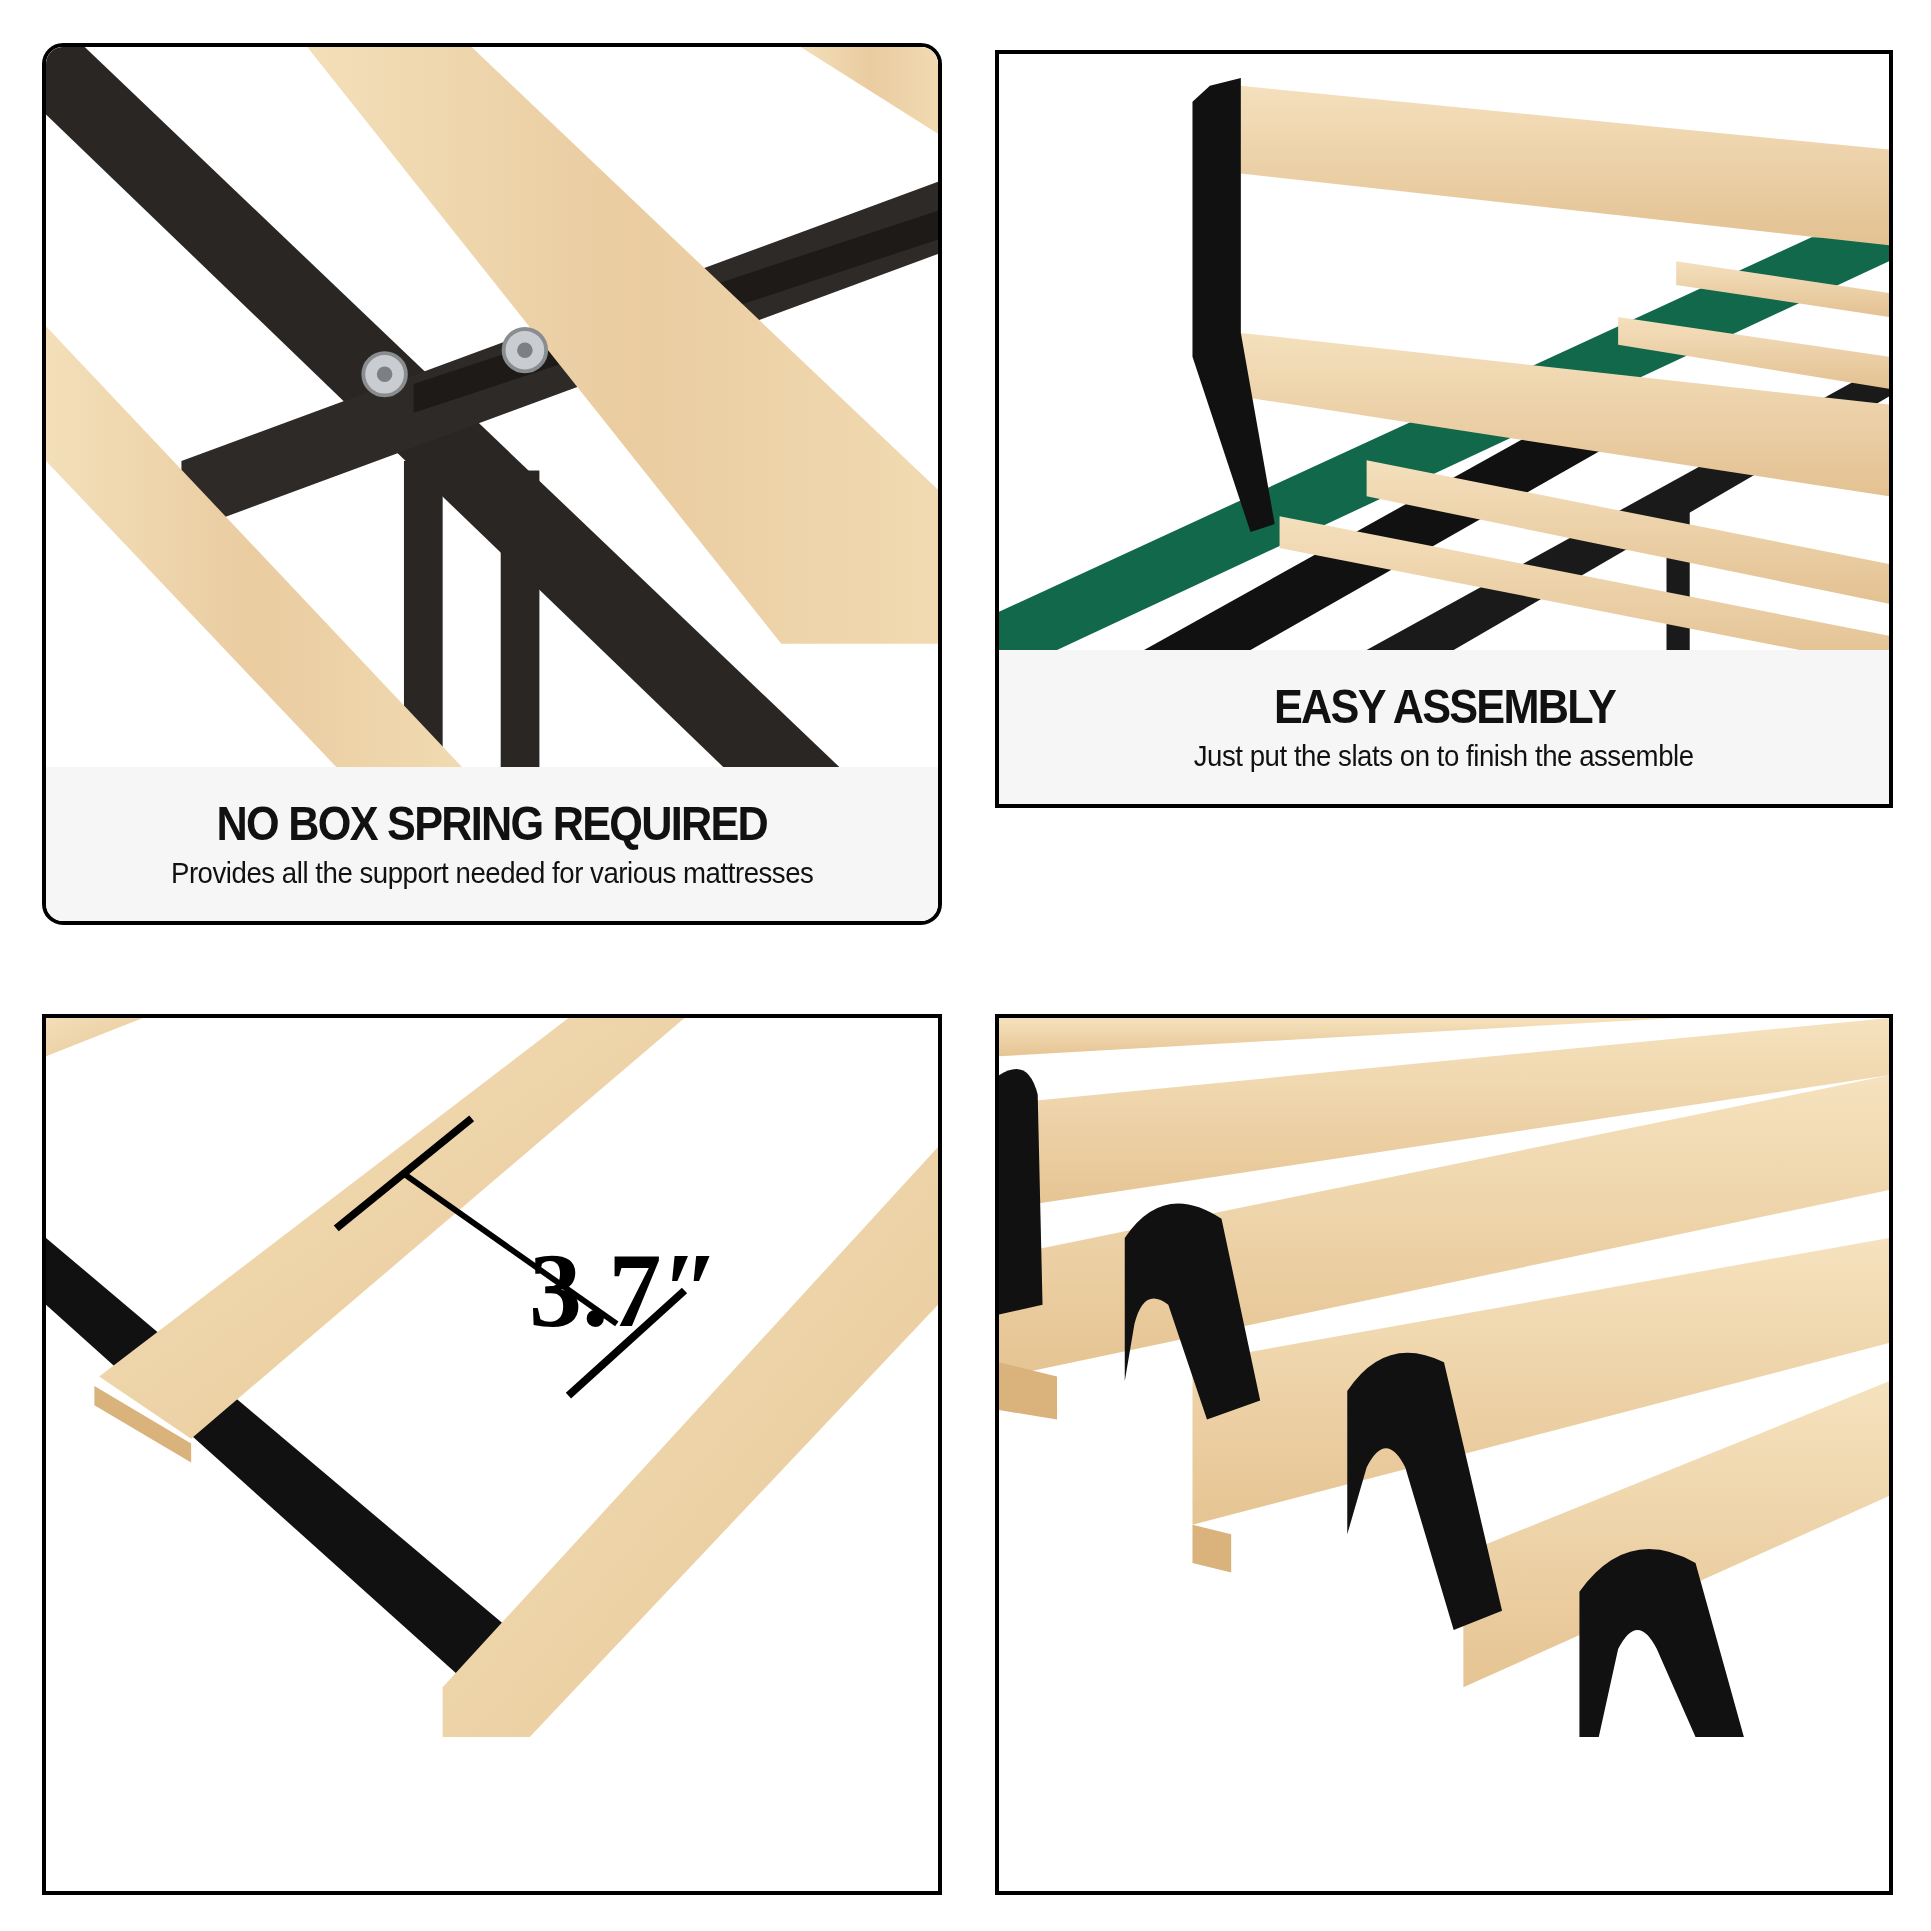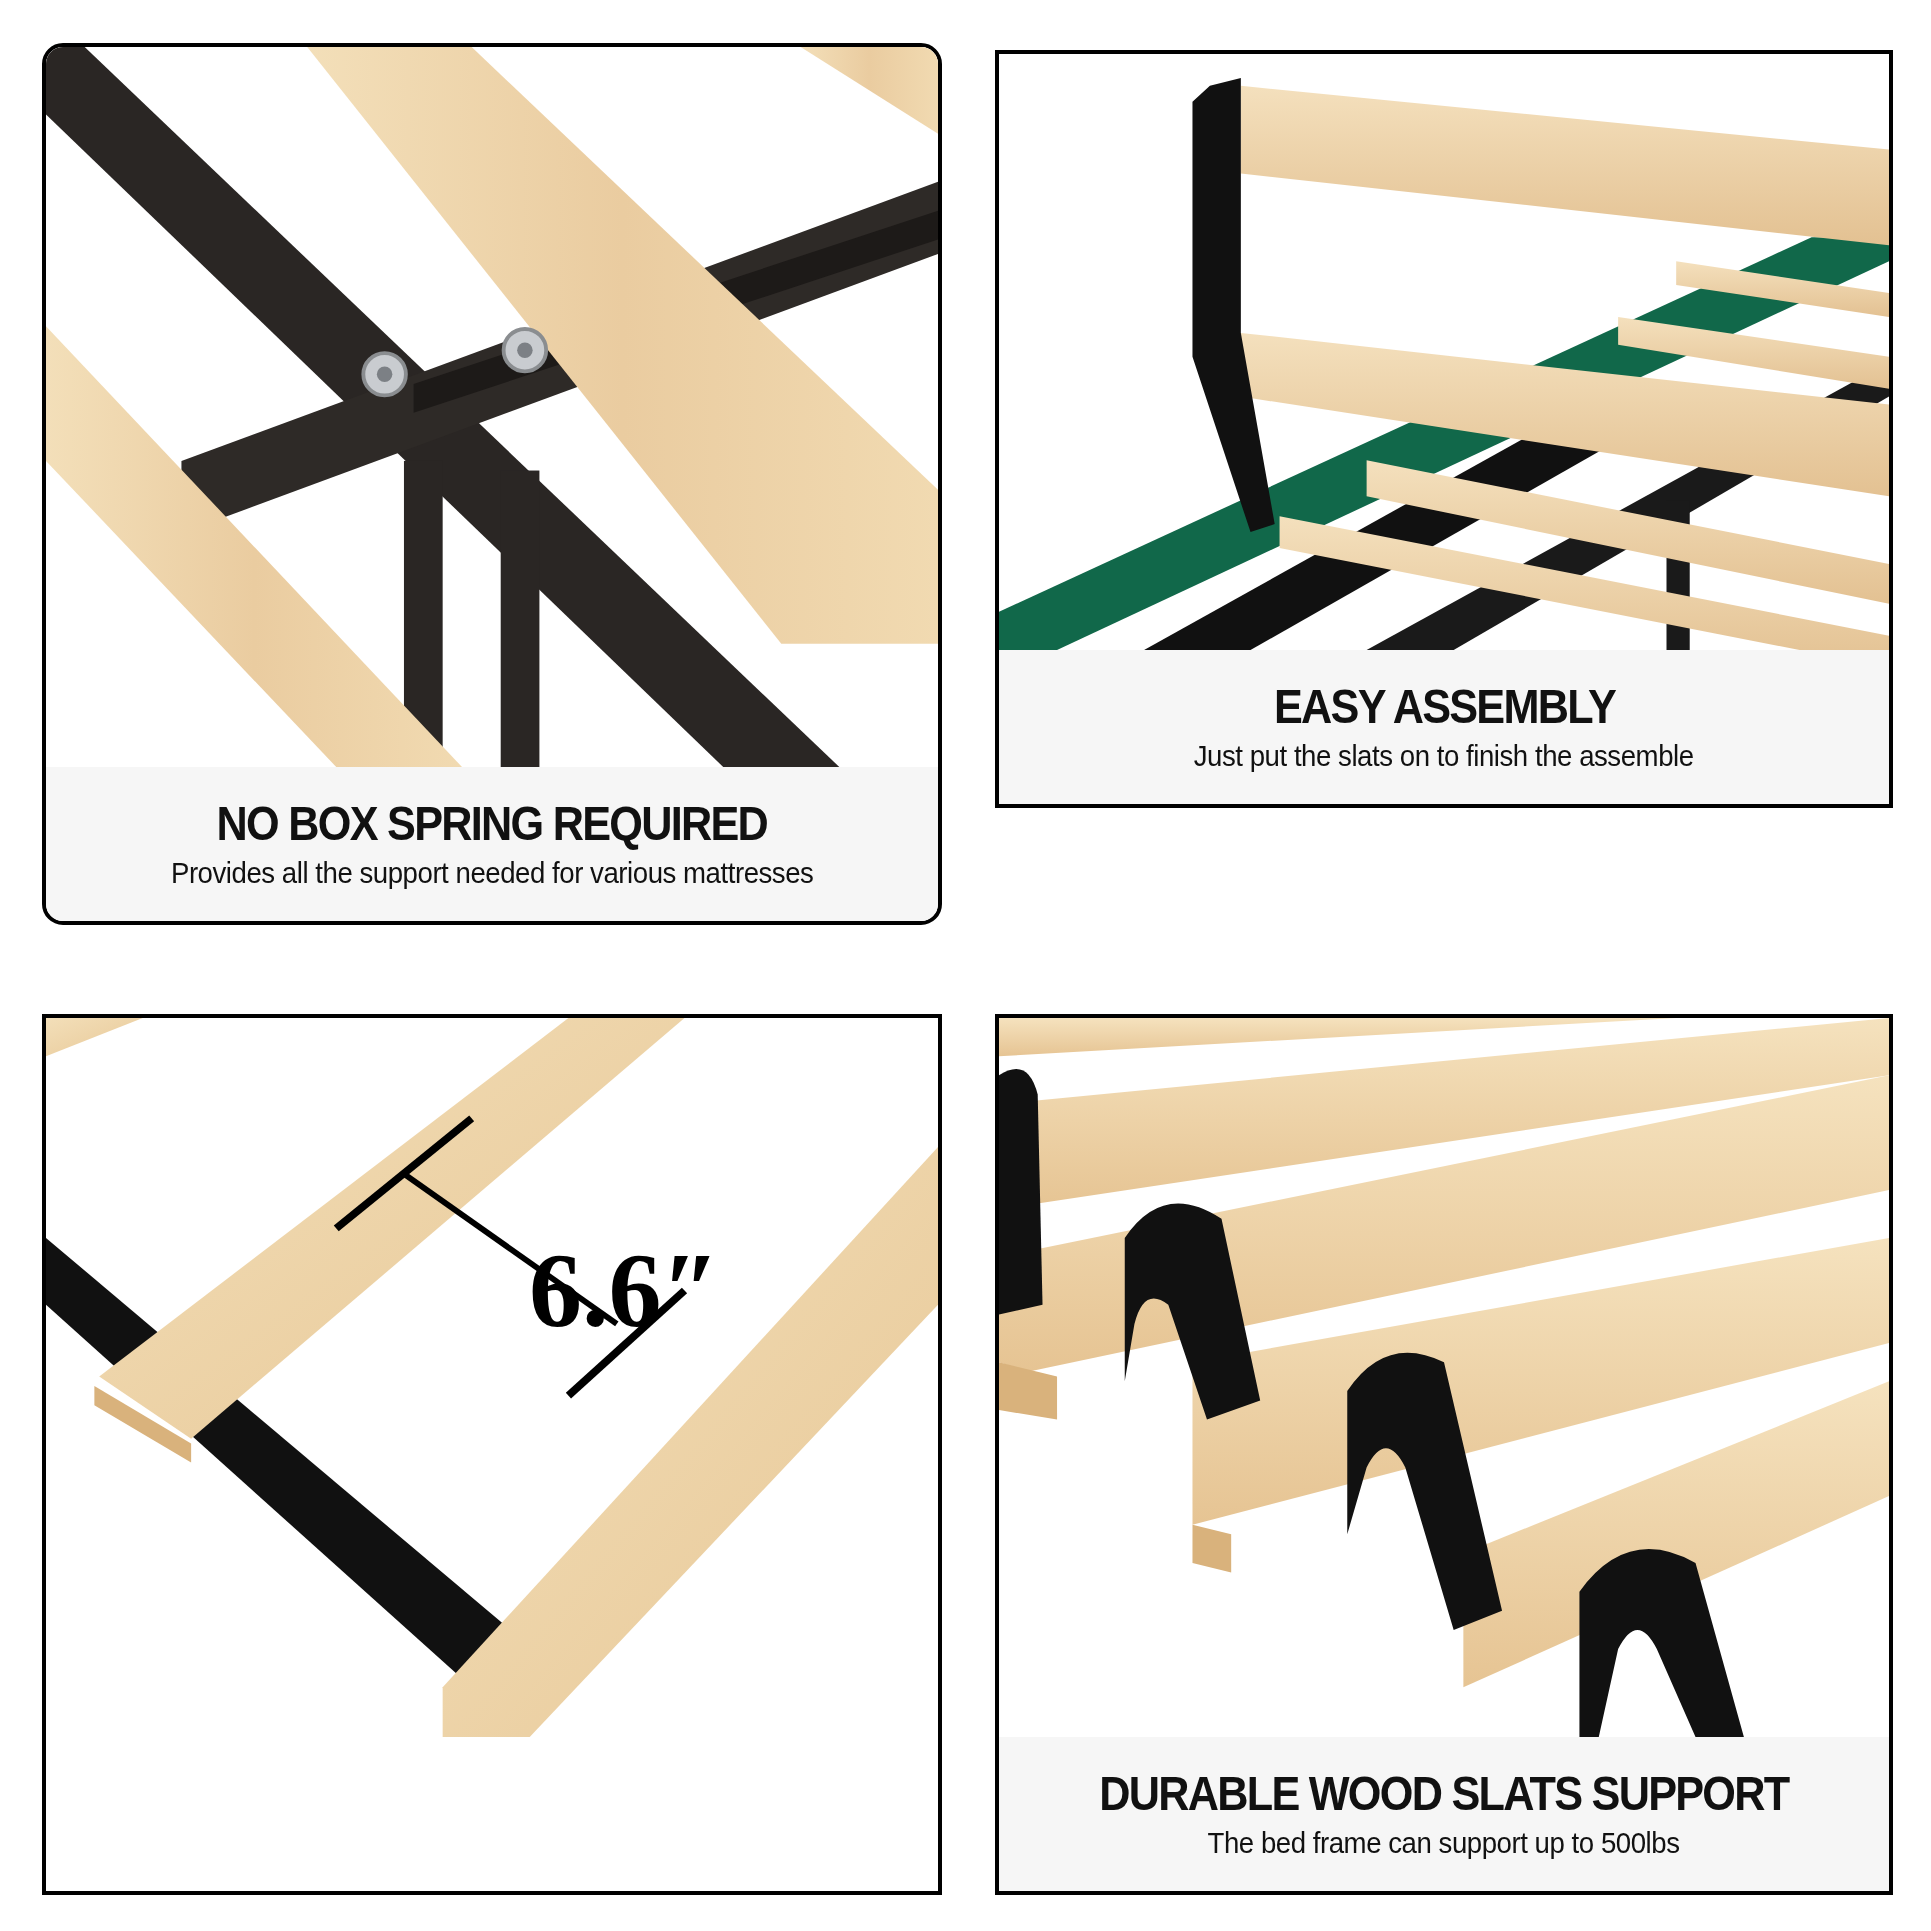--- a/index.html
+++ b/index.html
@@ -103,21 +103,21 @@
 
       <polygon points="0,0 100,0 0,40" fill="url(#wood3)"></polygon>
       <polygon points="55,375 540,0 660,0 150,440" fill="url(#wood3)"></polygon>
       <polygon points="50,385 150,445 150,465 50,405" fill="#d9b27c"></polygon>
       <polygon points="410,700 922,135 922,300 500,752 410,752" fill="url(#wood3)"></polygon>
 
       <line x1="300" y1="220" x2="440" y2="105" stroke="#000" stroke-width="8"></line>
       <line x1="370" y1="163" x2="590" y2="320" stroke="#000" stroke-width="6"></line>
       <line x1="540" y1="395" x2="660" y2="285" stroke="#000" stroke-width="8"></line>
     </svg>
-    <div class="dim-label">6.6″</div>
+    <div class="dim-label">3.7″</div>
   </div>
 </div>
 
 <div class="panel" id="p4">
   <div class="photo">
     <svg viewBox="0 0 920 752" preserveAspectRatio="none">
       <defs>
         <linearGradient id="wood4" x1="0" y1="0" x2="0" y2="1">
           <stop offset="0" stop-color="#f5e2be"></stop>
             <stop offset="1" stop-color="#e6c493"></stop>
@@ -132,18 +132,14 @@
 
       <polygon points="0,360 60,375 60,420 0,410" fill="#d9b27c"></polygon>
       <polygon points="200,530 240,540 240,580 200,570" fill="#d9b27c"></polygon>
 
       <path d="M0,60 Q30,40 40,80 L45,300 L0,310 Z" fill="#111"></path>
       <path d="M130,230 Q170,170 230,210 L270,400 L215,420 L175,300 Q150,280 140,320 L130,380 Z" fill="#111"></path>
       <path d="M360,390 Q400,330 460,360 L520,620 L470,640 L420,470 Q400,430 380,470 L360,540 Z" fill="#111"></path>
       <path d="M600,600 Q650,530 720,570 L770,752 L720,752 L680,660 Q660,620 640,660 L620,752 L600,752 Z" fill="#111"></path>
     </svg>
   </div>
-  <div class="caption">
-    <div class="headline">DURABLE WOOD SLATS SUPPORT</div>
-    <div class="subline">The bed frame can support up to 500lbs</div>
-  </div>
 </div>
 
 
 </body></html>

